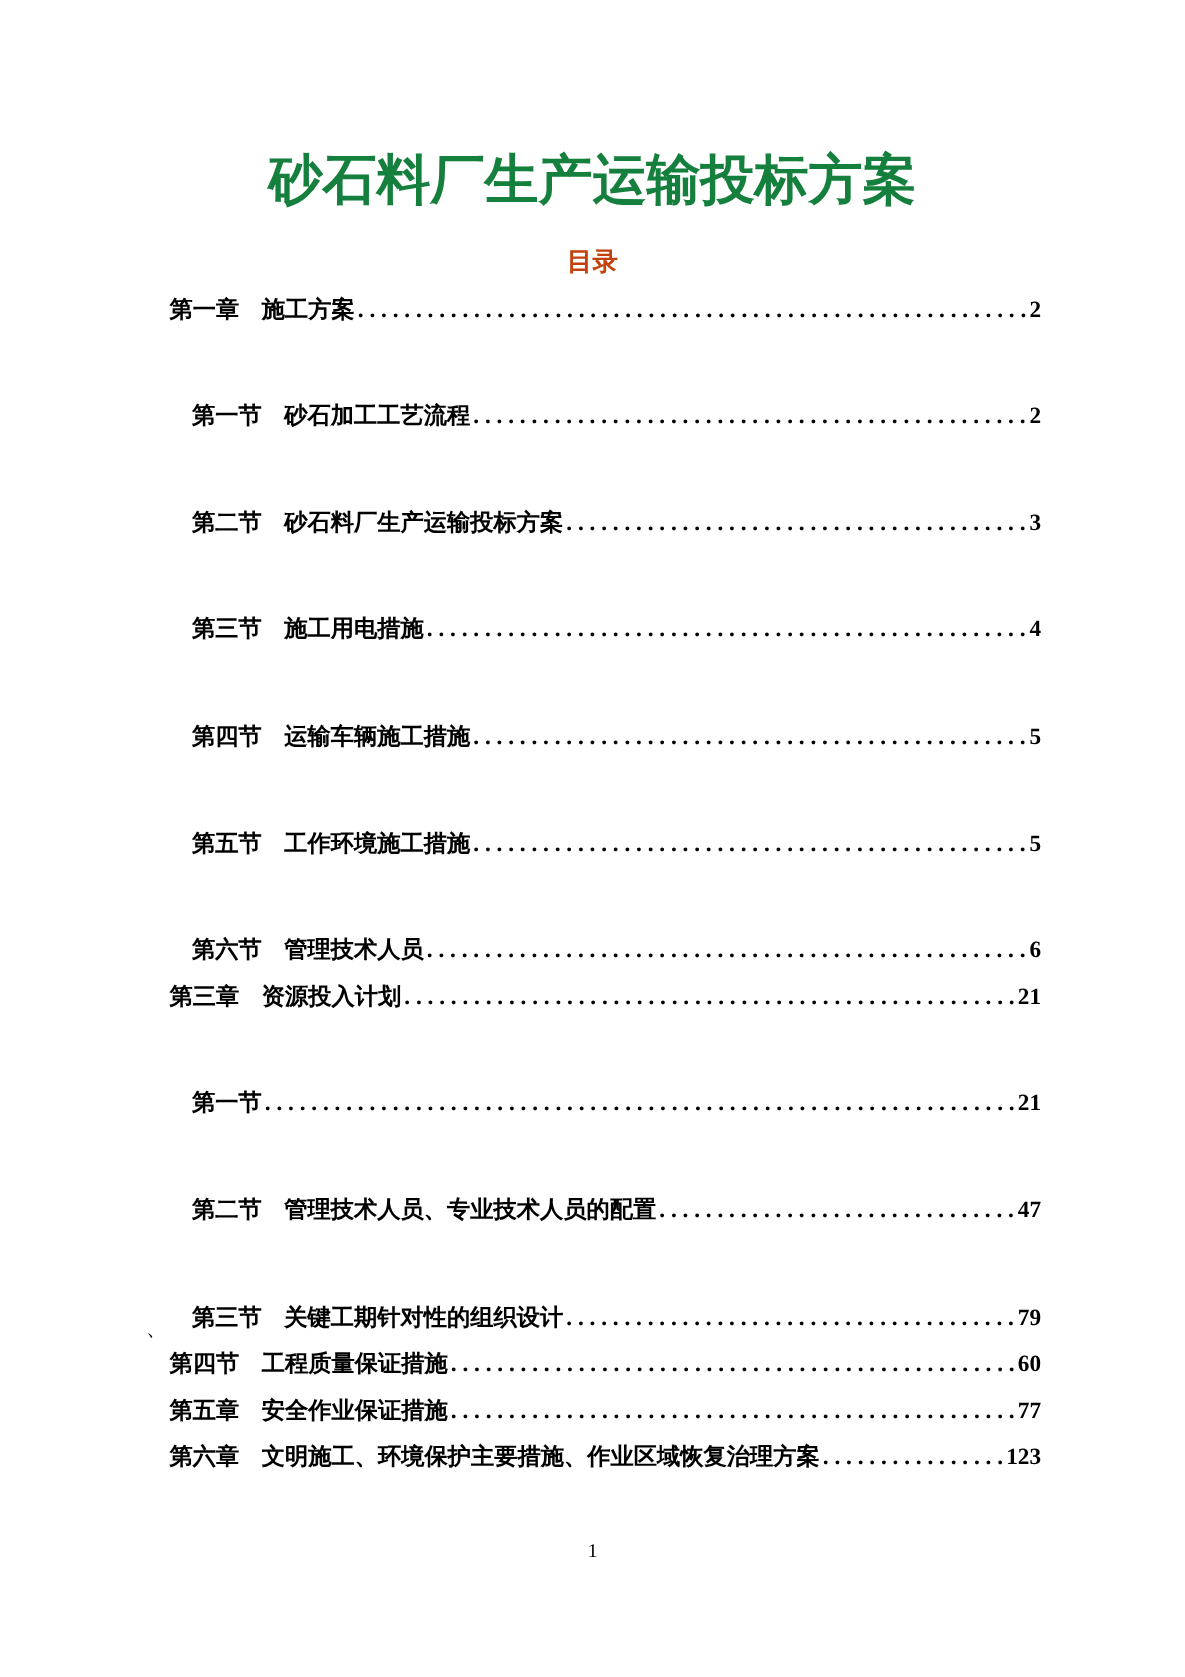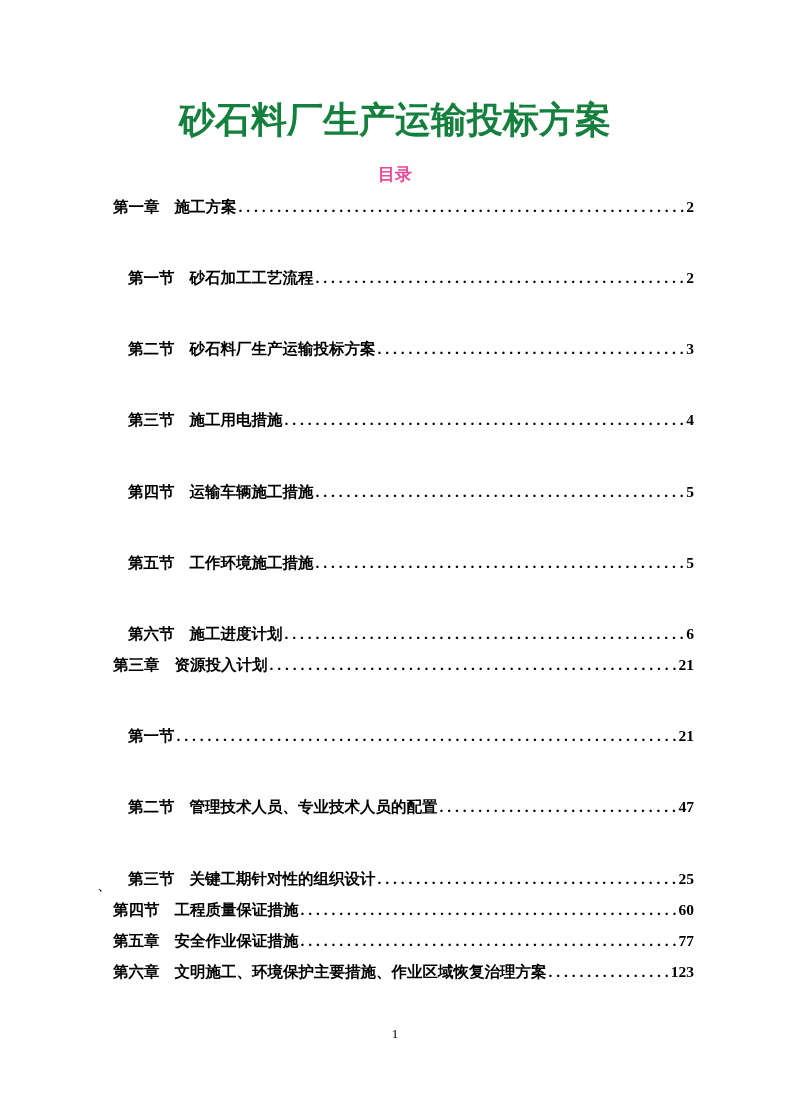--- a/index.html
+++ b/index.html
@@ -31,21 +31,21 @@
   }
   .toc-heading {
     position: absolute;
     top: 163px;
     left: 0;
     right: 0;
     margin: 0;
     text-align: center;
     font-size: 17px;
     font-weight: 700;
-    color: #ec4899;
+    color: #c2410c;
   }
   .toc-list {
     position: absolute;
     top: 191px;
     left: 113px;
     width: 581px;
   }
   .toc-row {
     display: flex;
     align-items: baseline;
@@ -142,21 +142,21 @@
       <span class="toc-page">5</span>
     </div>
       <div class="toc-row level-1">
       <span class="toc-label">第五节</span>
       <span class="toc-title">工作环境施工措施</span>
       <span class="toc-leader"></span>
       <span class="toc-page">5</span>
     </div>
       <div class="toc-row level-1">
       <span class="toc-label">第六节</span>
-      <span class="toc-title">施工进度计划</span>
+      <span class="toc-title">管理技术人员</span>
       <span class="toc-leader"></span>
       <span class="toc-page">6</span>
     </div>
       <div class="toc-row level-0">
       <span class="toc-label">第三章</span>
       <span class="toc-title">资源投入计划</span>
       <span class="toc-leader"></span>
       <span class="toc-page">21</span>
     </div>
       <div class="toc-row level-1">
@@ -167,21 +167,21 @@
       <div class="toc-row level-1">
       <span class="toc-label">第二节</span>
       <span class="toc-title">管理技术人员、专业技术人员的配置</span>
       <span class="toc-leader"></span>
       <span class="toc-page">47</span>
     </div>
       <div class="toc-row level-1">
       <span class="toc-label">第三节</span>
       <span class="toc-title">关键工期针对性的组织设计</span>
       <span class="toc-leader"></span>
-      <span class="toc-page">25</span>
+      <span class="toc-page">79</span>
     </div>
       <div class="toc-row level-0">
       <span class="toc-label">第四节</span>
       <span class="toc-title">工程质量保证措施</span>
       <span class="toc-leader"></span>
       <span class="toc-page">60</span>
     </div>
       <div class="toc-row level-0">
       <span class="toc-label">第五章</span>
       <span class="toc-title">安全作业保证措施</span>

